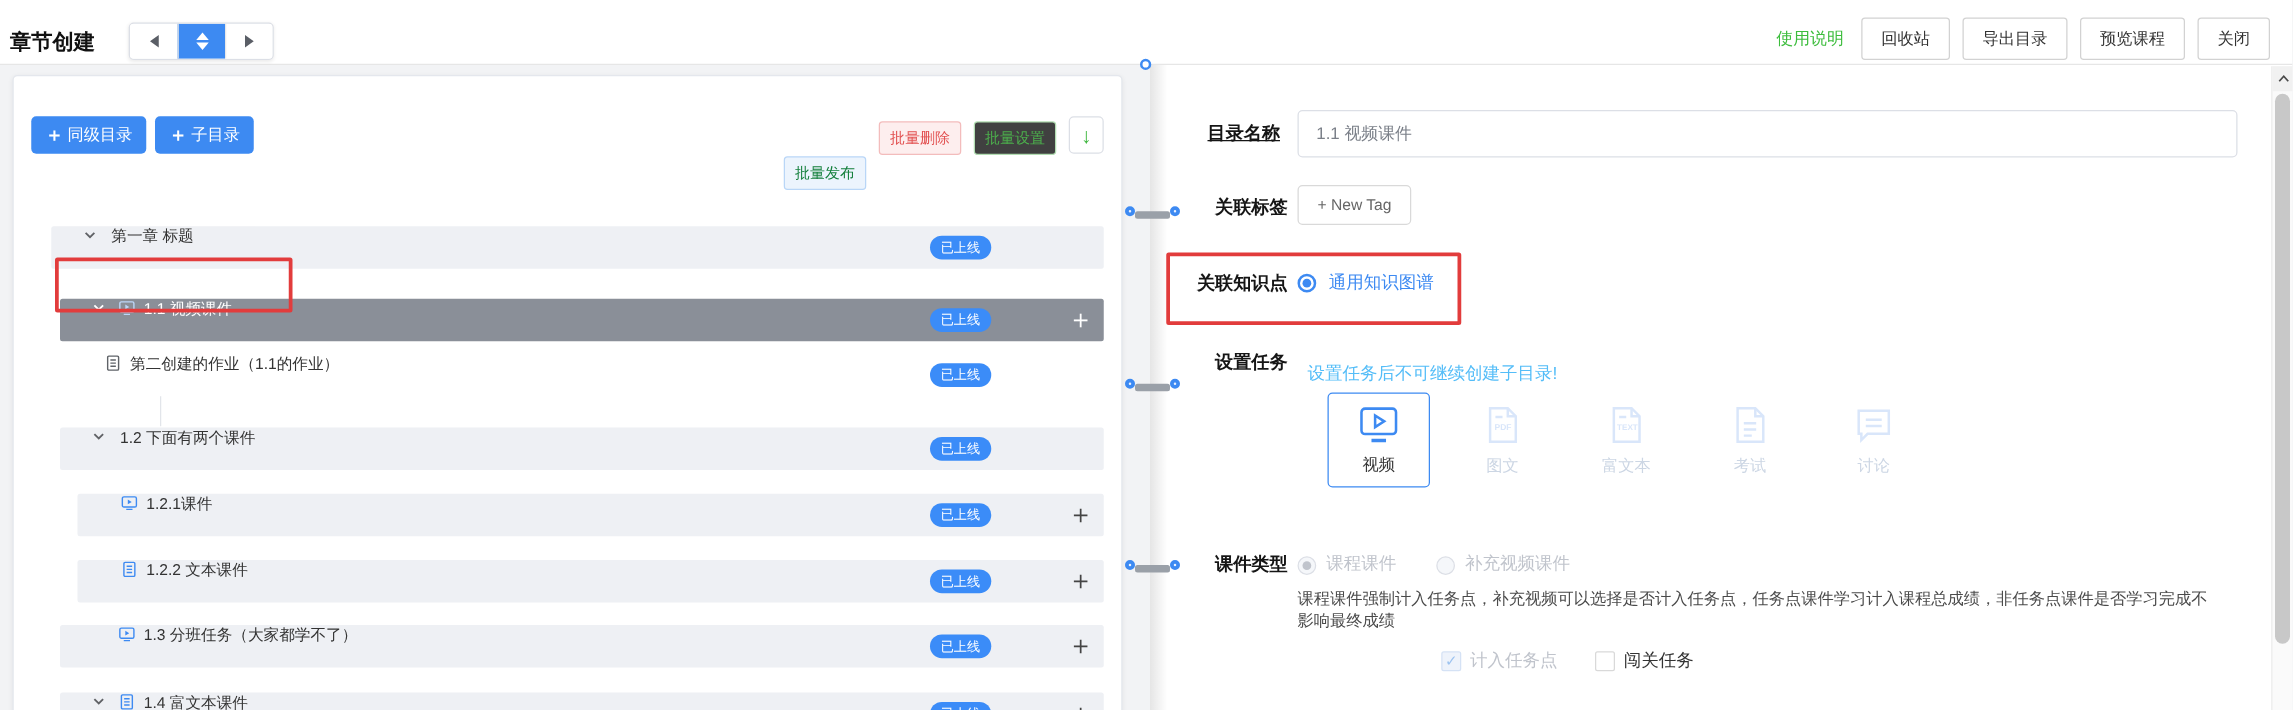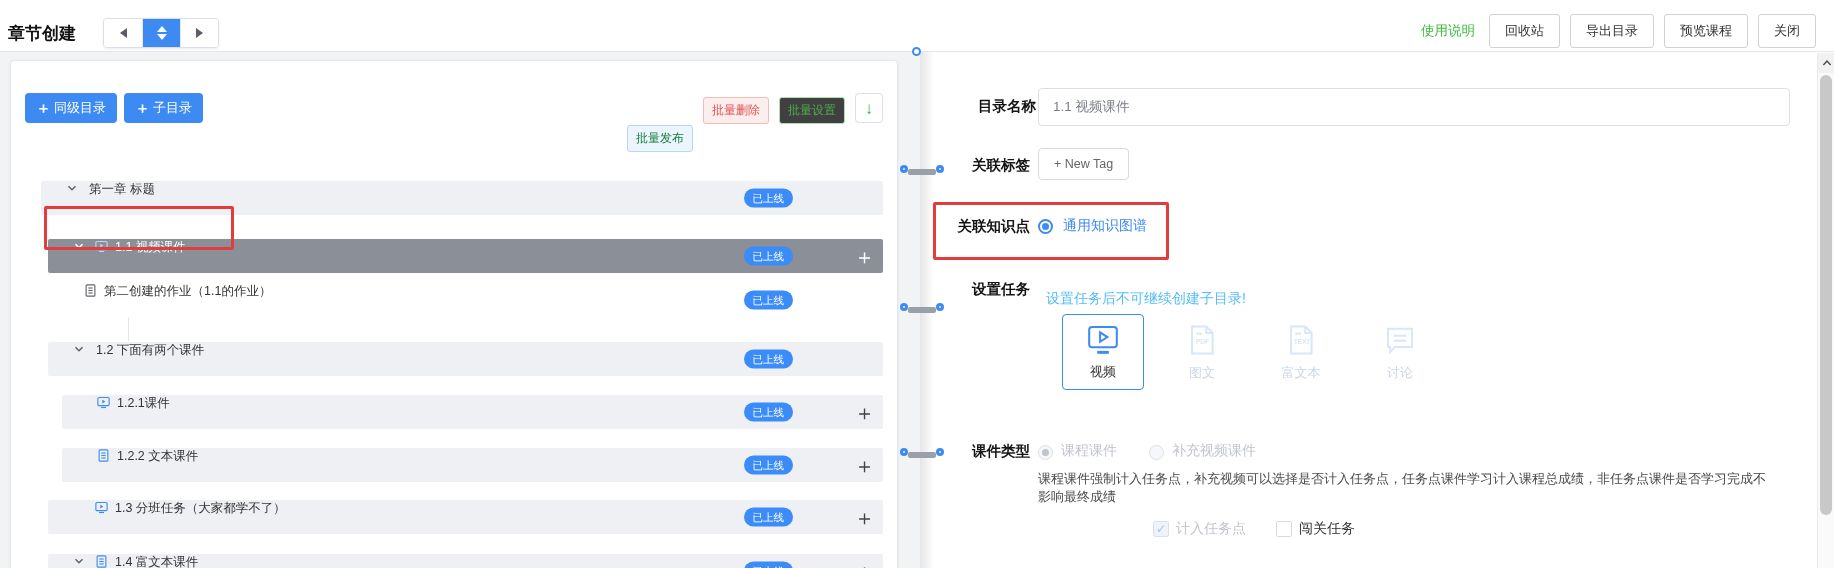--- a/index.html
+++ b/index.html
@@ -286,21 +286,21 @@
         <span class="tlabel">1.4 富文本课件</span>
         <span class="badge">已上线</span>
         <span class="row-plus">＋</span>
       </div>
     </div>
   </div>
 
   <div class="right-panel">
     <div class="panel-shadow"></div>
 
-    <div class="flabel" style="left:12px; top:45px;">目录名称</div>
+    <div class="flabel" style="left:0; top:45px;text-decoration:underline;">目录名称</div>
     <input class="name-input" type="text" value="1.1 视频课件" style="">
 
     <div class="flabel" style="left:6px; top:104px;">关联标签</div>
     <button class="newtag-btn">+ New Tag</button>
 
     <div class="flabel" style="left:6px; top:165px;">关联知识点</div>
     <div class="radio-line">
       <span class="radio-blue"></span>
       <span class="kg-label">通用知识图谱</span>
     </div>
@@ -330,20 +330,30 @@
         <svg width="34" height="34" viewBox="0 0 24 24" fill="none" stroke="currentColor" stroke-width="1.4">
             <path d="M5 2.5 h10 l4.5 4.5 v14.5 h-14.5 z"></path>
             <path d="M15 2.5 v4.5 h4.5"></path>
             <line x1="8" y1="7.5" x2="12" y2="7.5"></line>
             <text x="6.8" y="15" font-size="4.6" fill="currentColor" stroke="none" font-weight="bold">TEXT</text>
           </svg>
         <span class="clabel">富文本</span>
       </div>
       <div class="tcard dis">
         <svg width="34" height="34" viewBox="0 0 24 24" fill="none" stroke="currentColor" stroke-width="1.4">
+            <path d="M5 2.5 h10 l4.5 4.5 v14.5 h-14.5 z"></path>
+            <path d="M15 2.5 v4.5 h4.5"></path>
+            <line x1="8.5" y1="11" x2="15.5" y2="11"></line>
+            <line x1="8.5" y1="14.5" x2="15.5" y2="14.5"></line>
+            <line x1="8.5" y1="18" x2="13" y2="18"></line>
+          </svg>
+        <span class="clabel">考试</span>
+      </div>
+      <div class="tcard dis">
+        <svg width="34" height="34" viewBox="0 0 24 24" fill="none" stroke="currentColor" stroke-width="1.4">
             <path d="M3.5 4 h17 v13 h-12 l-3.5 3.5 v-3.5 h-1.5 z"></path>
             <line x1="7.5" y1="9" x2="16.5" y2="9"></line>
             <line x1="7.5" y1="12.5" x2="16.5" y2="12.5"></line>
           </svg>
         <span class="clabel">讨论</span>
       </div>
     </div>
 
     <div class="flabel" style="left:6px; top:390px;">课件类型</div>
     <div class="type-radios">

